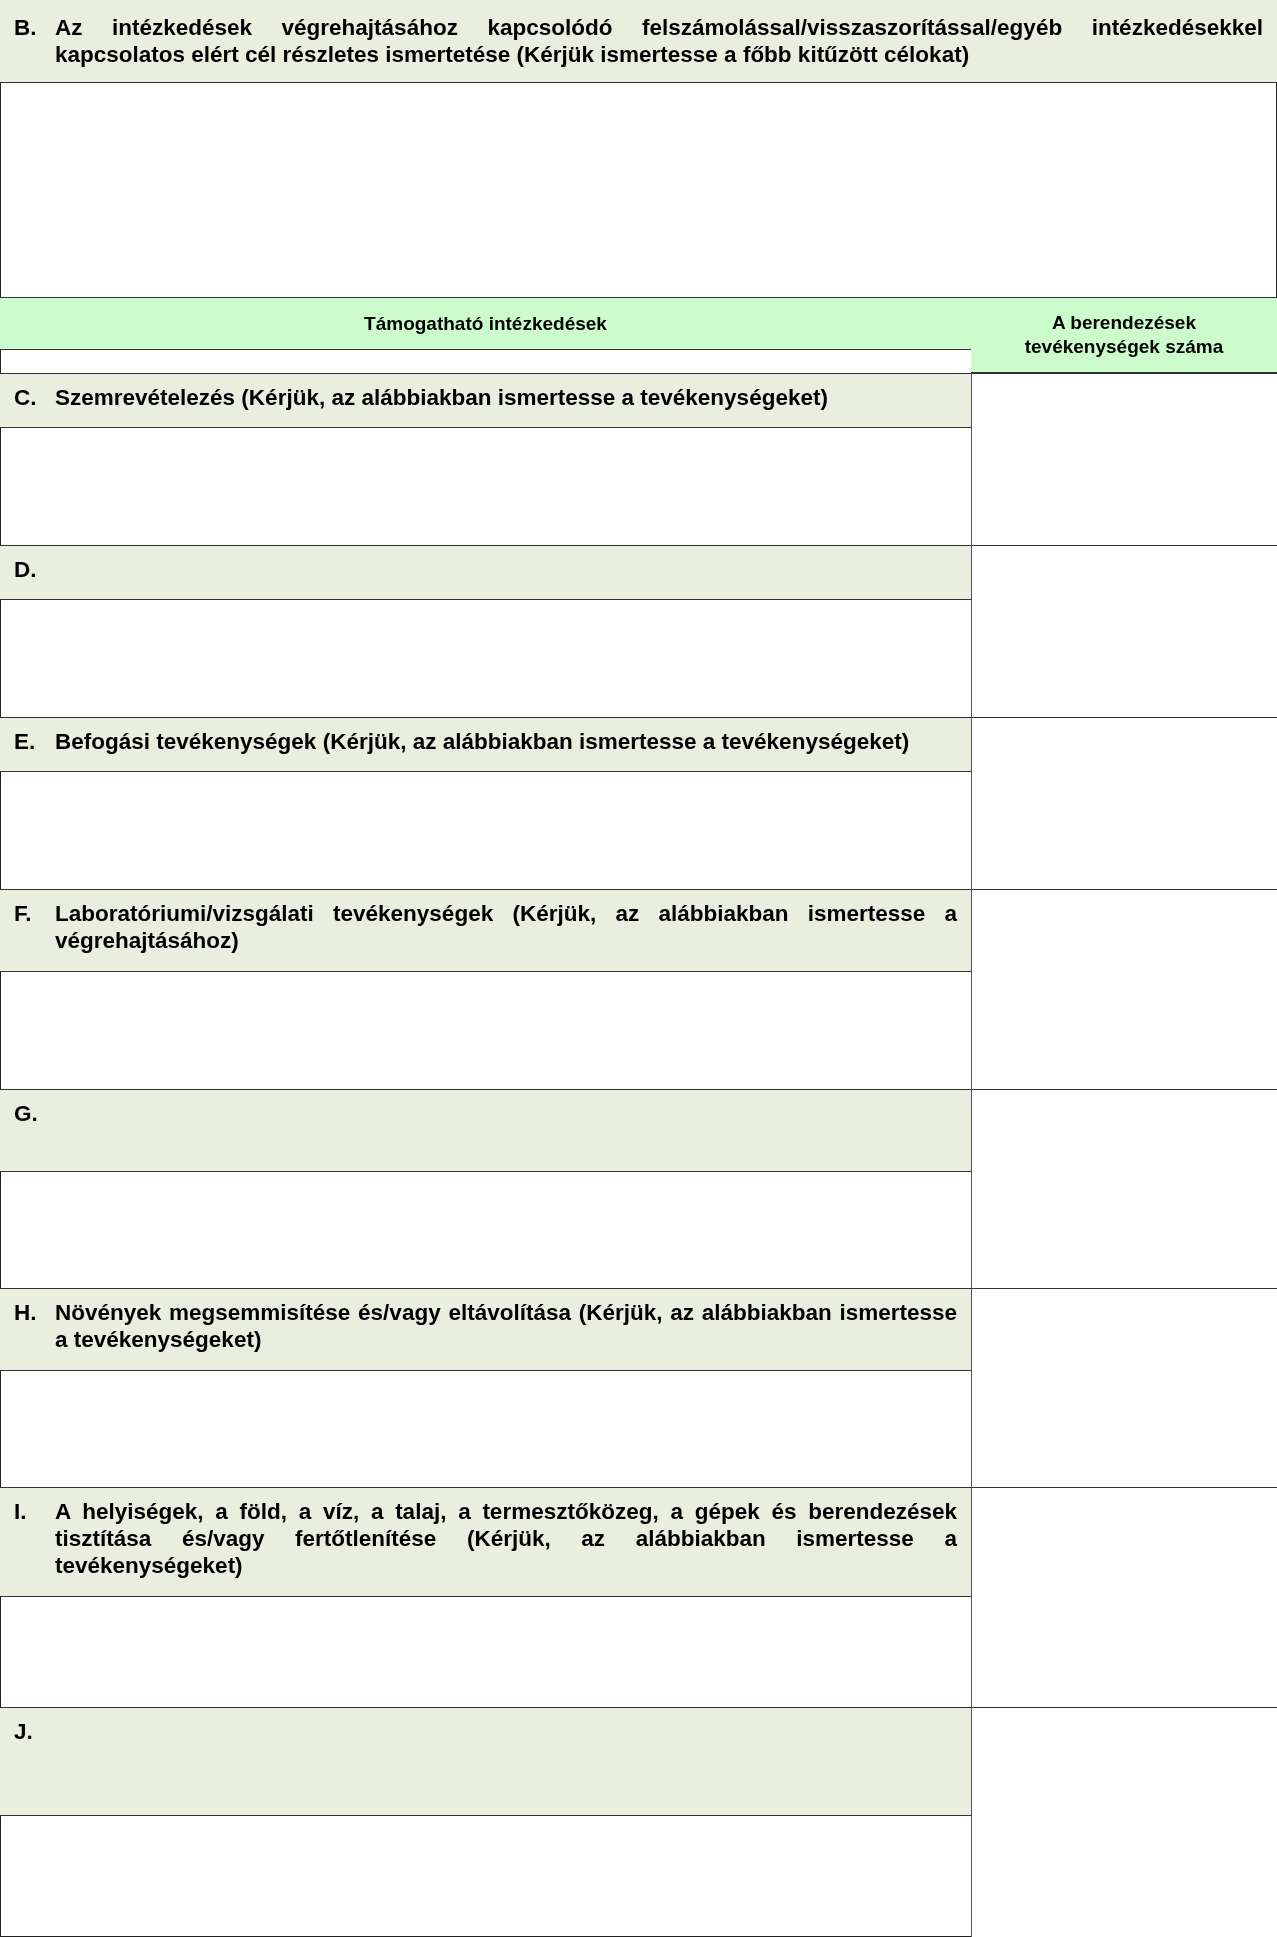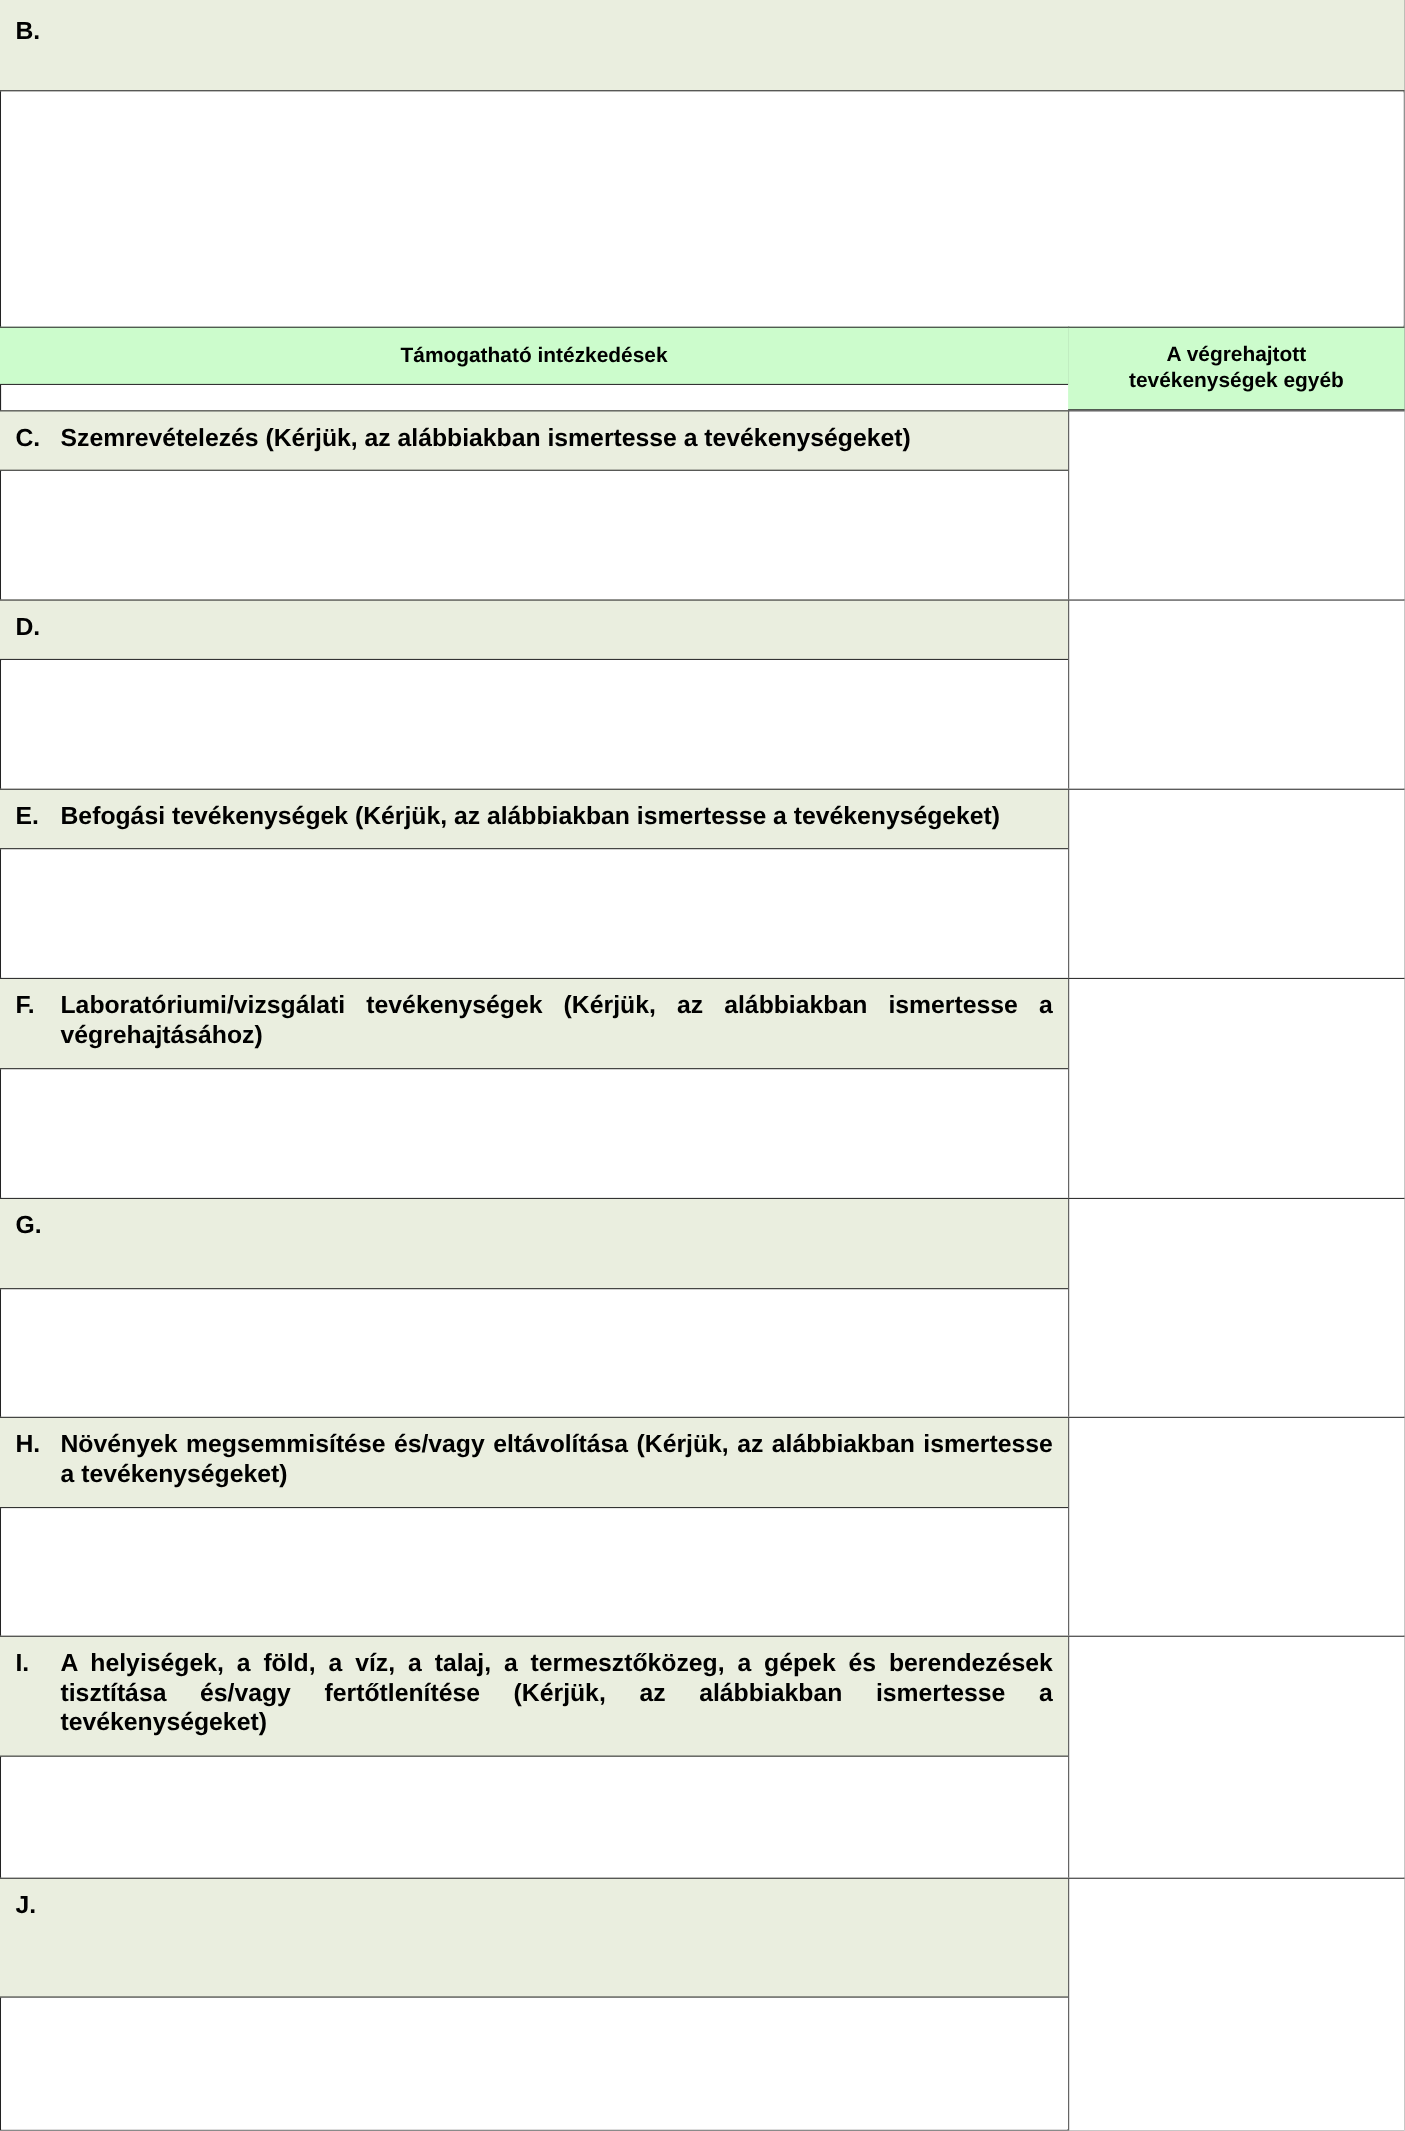--- a/index.html
+++ b/index.html
@@ -17,30 +17,31 @@
   .field { position: absolute; background: #fff; }
 </style>
 </head>
 <body>
 
 <div class="box" style="left:0;top:0;width:1277px;height:1937px;border:1.5px solid #222;"></div>
 
 <div class="box hdr" style="left:0;top:0;width:1277px;height:83px;border-bottom:1.5px solid #333;">
   <div class="sec-title" style="padding-top:14px;">
     <span class="letter">B.</span>
+    <span class="text">Az intézkedések végrehajtásához kapcsolódó felszámolással/visszaszorítással/egyéb intézkedésekkel kapcsolatos elért cél részletes ismertetése (Kérjük ismertesse a főbb kitűzött célokat)</span>
   </div>
 </div>
 
 <div class="field" style="left:1px;top:84px;width:1275px;height:212px;"></div>
 
 <div class="box colhdr" style="left:0;top:297px;width:972px;height:53px;border-top:1.5px solid #333;border-bottom:1.5px solid #333;border-right:1.5px solid #555;">
   <div class="colhdr-text">Támogatható intézkedések</div>
 </div>
 <div class="box colhdr" style="left:971px;top:297px;width:306px;height:76px;border-top:1.5px solid #333;border-bottom:1.5px solid #333;">
-  <div class="colhdr-text" style="padding:0 20px;">A végrehajtott tevékenységek egyéb</div>
+  <div class="colhdr-text" style="padding:0 20px;">A berendezések tevékenységek száma</div>
 </div>
 
 <div id="sections">
     <div class="box hdr" style="left: 0px; top: 373px; width: 972px; height: 55px; border-top: 1.5px solid rgb(51, 51, 51); border-bottom: 1.5px solid rgb(51, 51, 51); border-right: 1.5px solid rgb(85, 85, 85);">
       <div class="sec-title" style="padding-right:14px;">
       <span class="letter">C.</span>
       <span class="text">Szemrevételezés (Kérjük, az alábbiakban ismertesse a tevékenységeket)</span>
     </div>
     </div>
     <div class="field" style="left: 1px; top: 429px; width: 969px; height: 115px;"></div>

